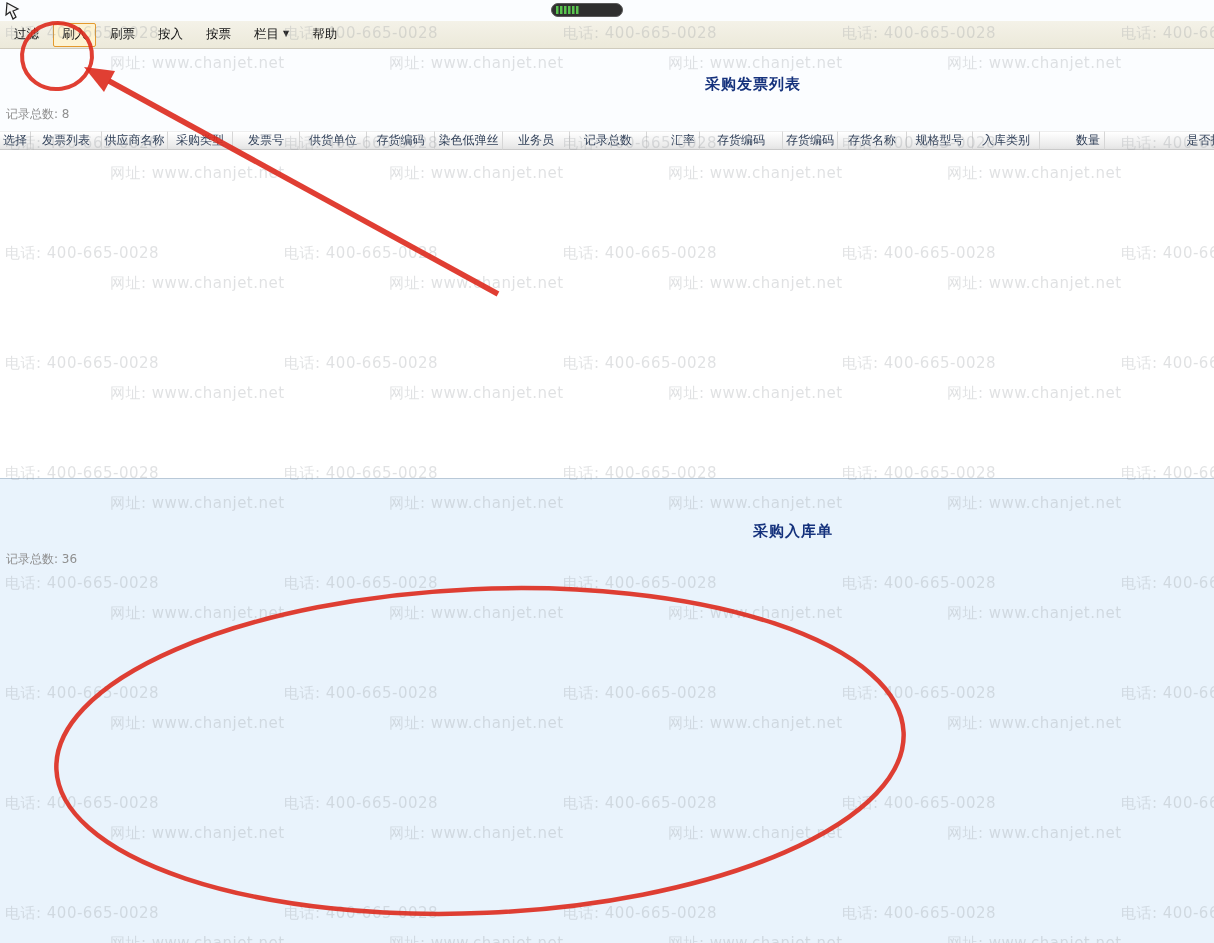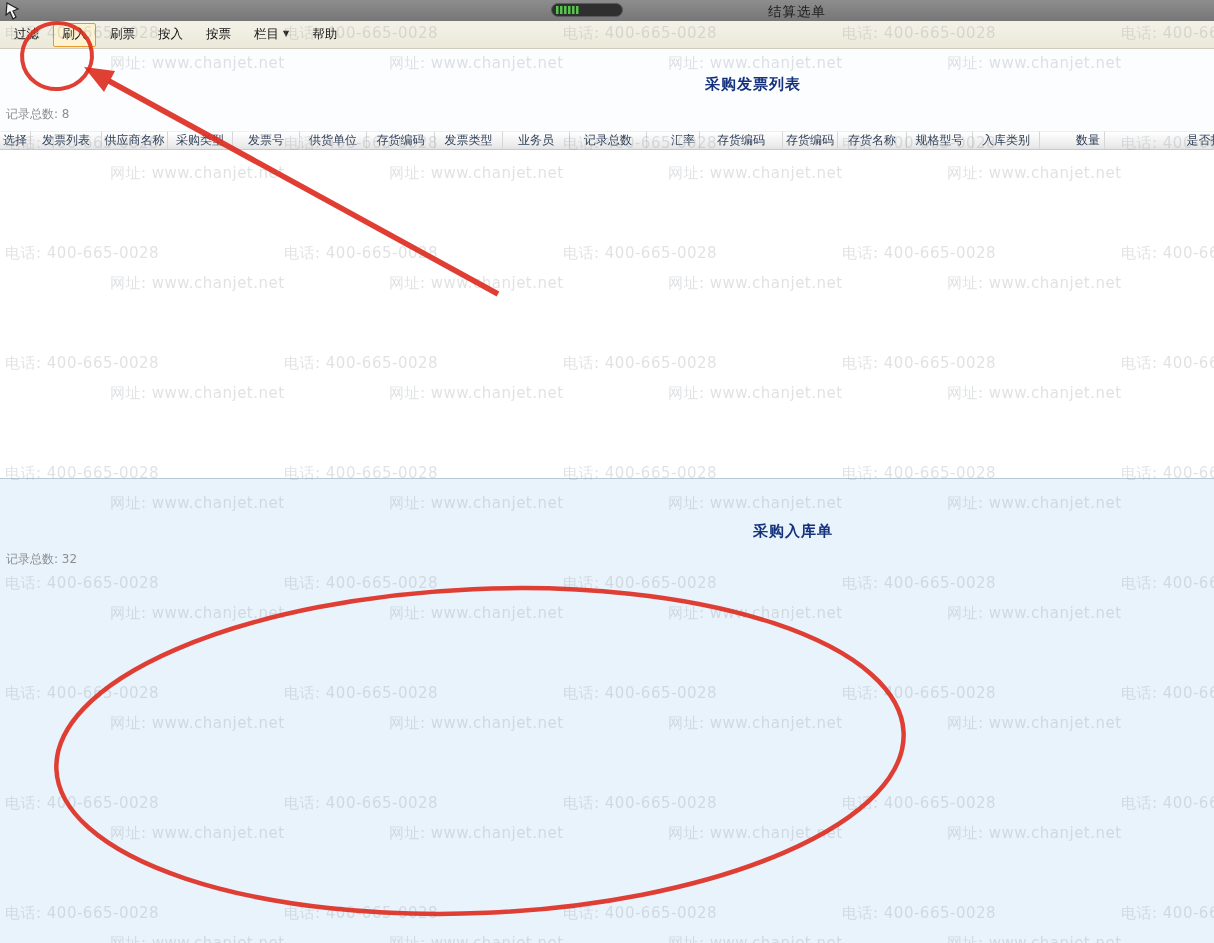--- a/index.html
+++ b/index.html
@@ -53,23 +53,20 @@
   #wm-layer{position:absolute;left:0;top:0;width:1214px;height:943px;z-index:6;pointer-events:none;}
   .wm{position:absolute;font-size:15px;color:#8f9499;opacity:0.27;white-space:nowrap;letter-spacing:0.5px;}
   
   #anno{position:absolute;left:0;top:0;z-index:10;pointer-events:none;}
 </style>
 </head>
 <body>
 
 <div id="screen">
 
-  <div class="titlebar">
-    <span class="wtitle">结算选单</span>
-  </div>
   <svg class="cursor-glyph" width="20" height="20">
     <path d="M4,2 L15,8 L10,10 L13,16 L10,18 L7,11 L3,14 Z" fill="#f4f4f4" stroke="#222" stroke-width="1.2"></path>
   </svg>
   <svg class="rec-pill" width="72" height="14">
     <rect x="0.5" y="0.5" width="71" height="13" rx="6.5" fill="#2f2f2f" stroke="#5a5a5a"></rect>
     <g fill="#58c44e">
       <rect x="5" y="3" width="2.5" height="8"></rect>
         <rect x="9" y="3" width="2.5" height="8"></rect>
       <rect x="13" y="3" width="2.5" height="8"></rect>
         <rect x="17" y="3" width="2.5" height="8"></rect>
@@ -109,41 +106,41 @@
     <div class="sec-title" style="left:705px;top:27px;">采购发票列表</div>
     <div class="rec-count" style="left:6px;top:58px;">记录总数: 8</div>
     <div class="grid-header" id="invoice-header" style="left:0;top:83px;width:1214px;height:19px;">
         <div class="hcell" style="width: 31px;">选择</div>
         <div class="hcell" style="width: 71px;">发票列表</div>
         <div class="hcell" style="width: 66px;">供应商名称</div>
         <div class="hcell" style="width: 65px;">采购类型</div>
         <div class="hcell" style="width: 67px;">发票号</div>
         <div class="hcell" style="width: 67px;">供货单位</div>
         <div class="hcell" style="width: 68px;">存货编码</div>
-        <div class="hcell" style="width: 68px;">发票类型</div>
+        <div class="hcell" style="width: 68px;">染色低弹丝</div>
         <div class="hcell" style="width: 67px;">业务员</div>
         <div class="hcell" style="width: 77px;">记录总数</div>
         <div class="hcell right" style="width: 53px;">汇率</div>
         <div class="hcell" style="width: 83px;">存货编码</div>
         <div class="hcell" style="width: 55px;">存货编码</div>
         <div class="hcell" style="width: 69px;">存货名称</div>
         <div class="hcell" style="width: 66px;">规格型号</div>
         <div class="hcell" style="width: 67px;">入库类别</div>
         <div class="hcell right" style="width: 65px;">数量</div>
         <div class="hcell" style="width: 200px;">是否扣</div>
       </div>
     <div class="grid-body-empty" style="top:102px;height:328px;"></div>
   </div>
 
   <div class="lower-section"></div>
   <div class="chk"></div>
   <div class="chk-label">全选</div>
   <div class="tab-label">发票列表</div>
   <div class="sec-title" style="left:753px;top:522px;z-index:2;">采购入库单</div>
-  <div class="rec-count" style="left:6px;top:551px;z-index:2;">记录总数: 32</div>
+  <div class="rec-count" style="left:6px;top:551px;z-index:2;">记录总数: 36</div>
   <div class="receipt-table" id="receipt-table">
       <div class="grid-header" style="position: relative; left: 0px; top: 0px; width: 1214px; height: 18px;">
         <div class="hcell" style="width: 37px;">选择</div>
         <div class="hcell" style="width: 62px;">仓库</div>
         <div class="hcell" style="width: 77px;">入库日期</div>
         <div class="hcell" style="width: 74px;">入库单号</div>
         <div class="hcell" style="width: 72px;">入库类别</div>
         <div class="hcell" style="width: 72px;">部门</div>
         <div class="hcell" style="width: 66px;">业务员</div>
         <div class="hcell" style="width: 106px;">供货单位</div>

